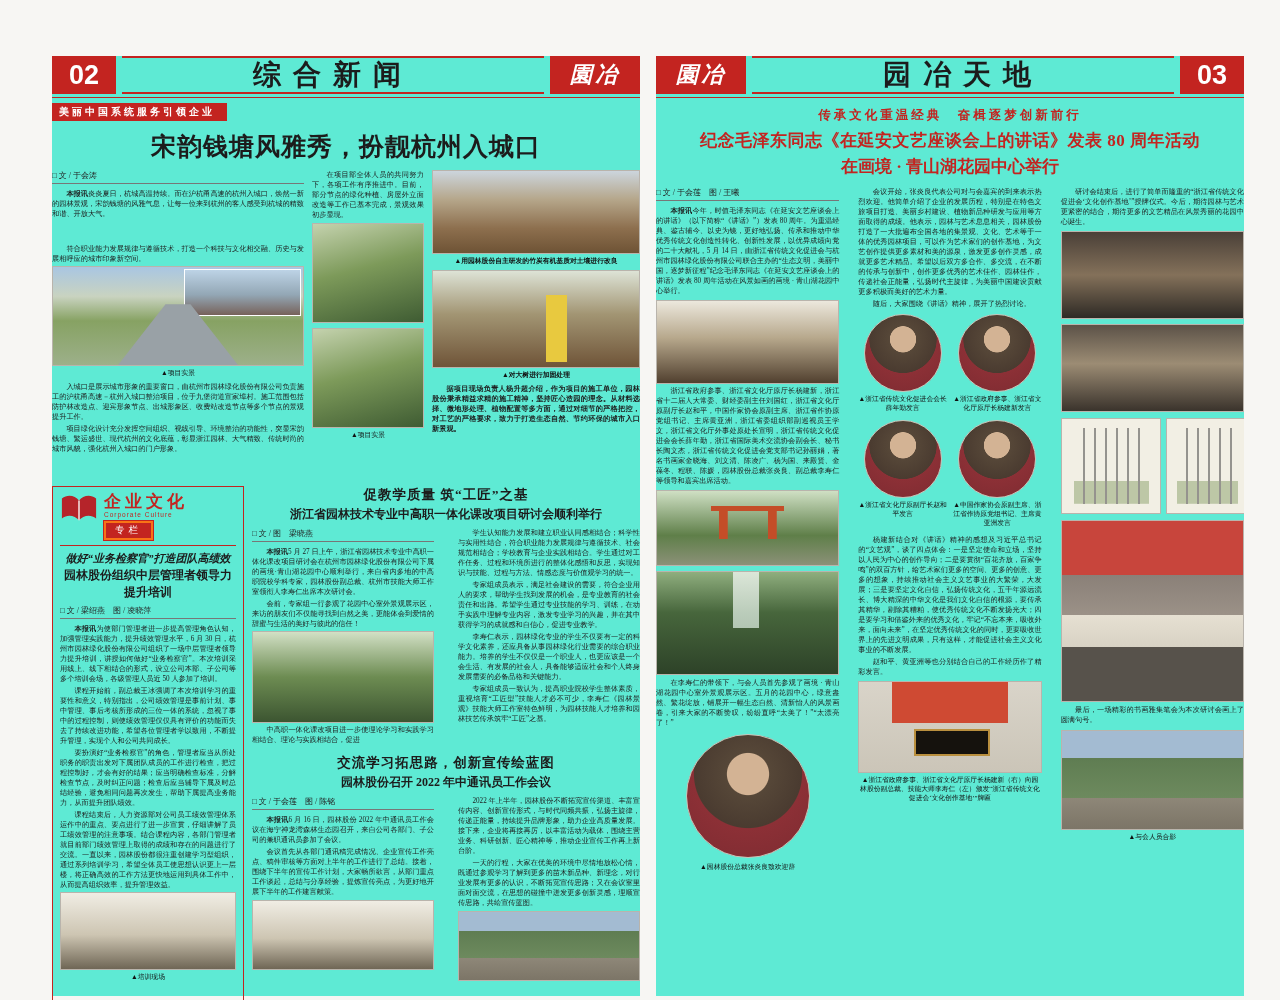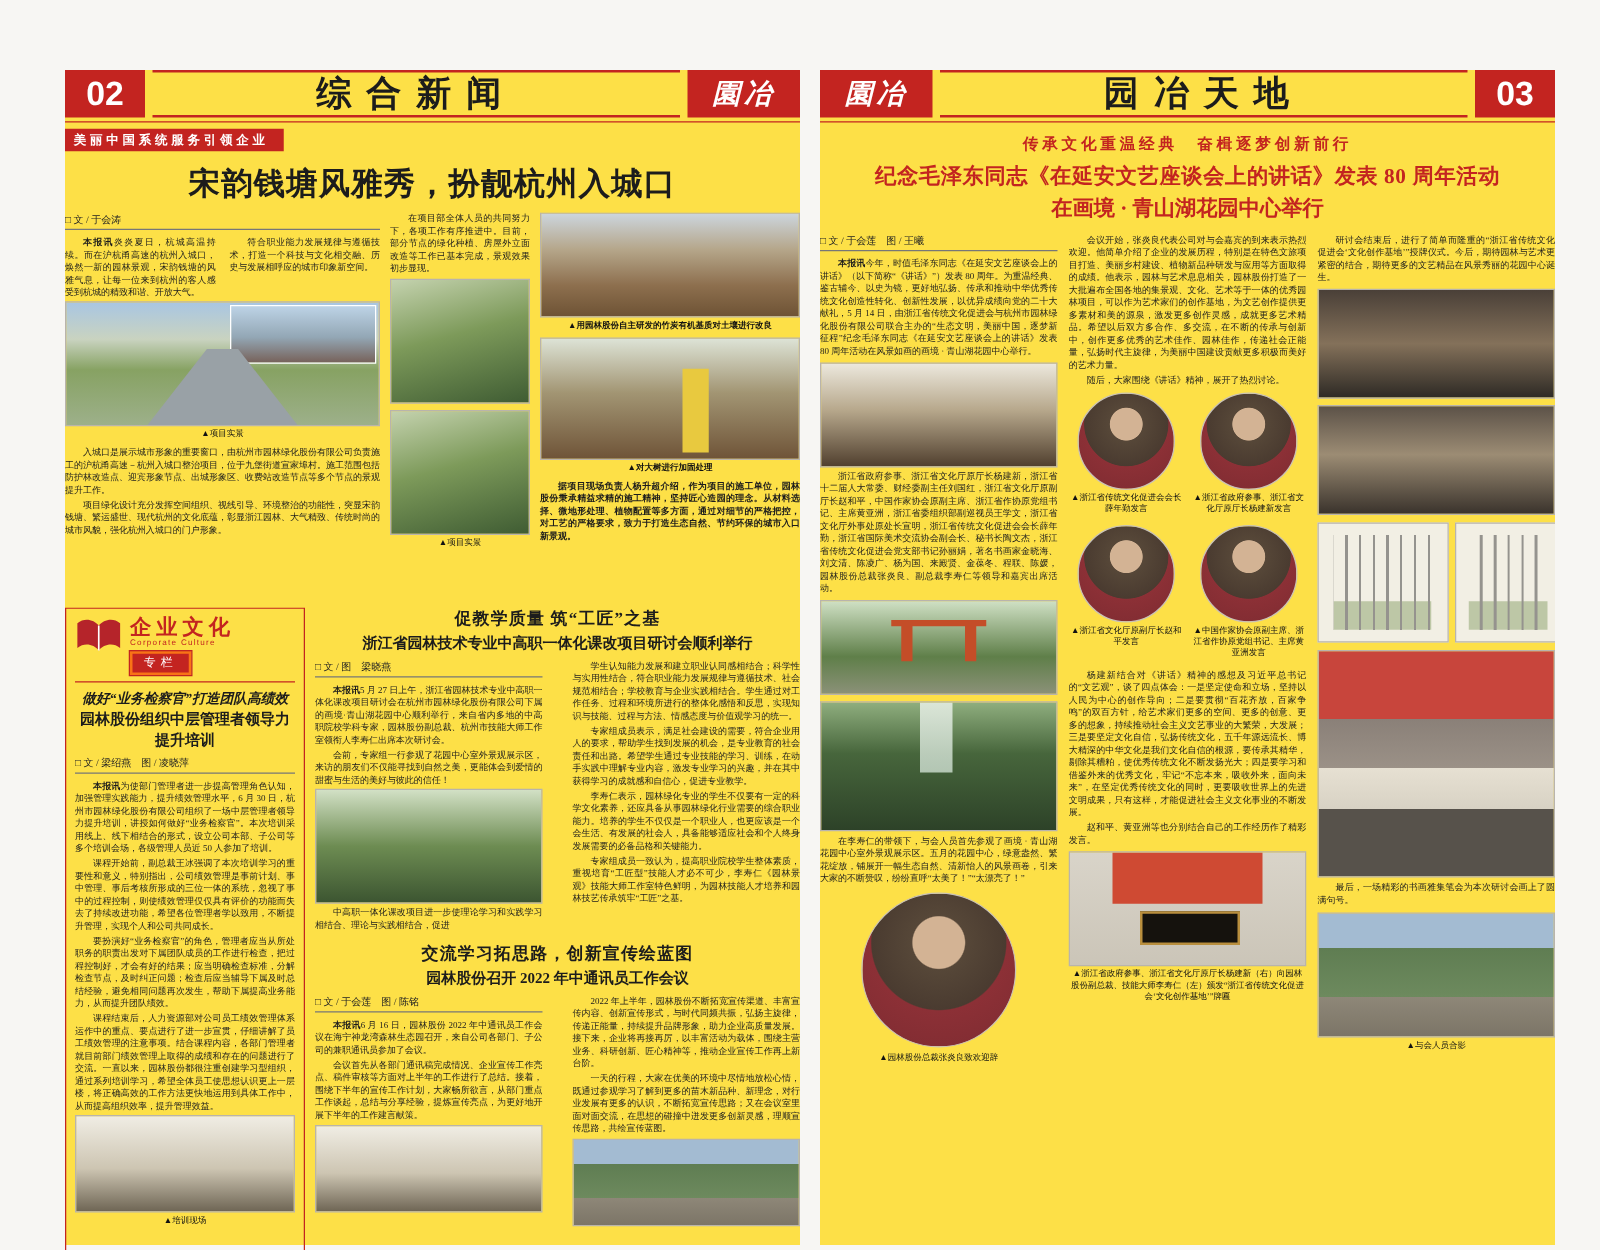--- a/index.html
+++ b/index.html
@@ -1,19 +1,19 @@
 <!DOCTYPE html>
 <html><head>
 <meta charset="utf-8">
 <style>
   html,body{margin:0;padding:0;}
   body{width:1280px;height:1000px;background:#f7f6f3;position:relative;
        font-family:"Liberation Serif","DejaVu Serif",serif;color:#1c1c1c;overflow:hidden;}
   :root{}
-  .page{position:absolute;top:56px;width:588px;height:940px;background:#fde047;}
+  .page{position:absolute;top:56px;width:588px;height:940px;background:#5eead4;}
   .lp{left:52px;} .rp{left:656px;}
 
   
   .hdr{display:flex;align-items:stretch;height:38px;gap:6px;}
   .hbox{background:#c32420;color:#fff;display:flex;align-items:center;justify-content:center;flex:none;}
   .hnum{width:64px;font-size:27px;font-family:"Liberation Sans",sans-serif;font-weight:bold;}
   .hlogo{width:90px;font-size:22px;font-weight:bold;letter-spacing:3px;font-style:italic;}
   .hmast{flex:1;border-top:2px solid #c32420;border-bottom:2px solid #c32420;display:flex;align-items:center;justify-content:center;
          font-size:28px;letter-spacing:12px;font-weight:bold;}
   .hrule{border-top:1.5px solid #c32420;margin-top:3px;}
@@ -58,40 +58,40 @@
   .img-plaque{background:linear-gradient(180deg,#d9d4c9 0%,#cbc5b8 100%);}
   .img-plaque::before{content:"";position:absolute;left:18%;top:0;width:64%;height:46%;background:#cf4a33;}
   .img-plaque::after{content:"";position:absolute;left:30%;top:52%;width:40%;height:26%;background:#15120d;border:2px solid #b98f3e;}
   .img-group{background:linear-gradient(180deg,#a3bbd2 0%,#a3bbd2 28%,#5f7d52 28%,#6d8a5e 68%,#8e8778 68%,#7c7567 100%);}
   .circ{border-radius:50%;border:0.5px solid #c9c2b6;flex:none;
       background:radial-gradient(circle at 50% 32%,#d3b394 0%,#d3b394 20%,#564738 21%,#4a3b30 52%,#8c3036 53%,#7d2b31 100%);}
 
   
   .a1cols{display:flex;gap:8px;height:310px;overflow:hidden;margin-top:2px;}
   .cA{width:252px;flex:none;} .cB{width:112px;flex:none;} .cC{flex:1;font-weight:bold;}
-  .mini{display:flex;gap:11px;} .mini>.p{flex:1;}
+  .mini{display:flex;gap:23px;flex-direction:column;} .mini>.p{flex:1;}
   .btm{display:flex;gap:8px;margin-top:6px;height:522px;overflow:hidden;}
   .cbox{width:192px;flex:none;border:1.5px solid #c32420;padding:6px 7px;box-sizing:border-box;overflow:hidden;}
   .cbh{display:flex;gap:6px;align-items:flex-start;border-bottom:1px solid #c32420;padding-bottom:5px;margin-bottom:5px;}
   .ct1{color:#c32420;font-size:17px;font-weight:bold;letter-spacing:4px;line-height:18px;}
   .ct2{color:#c32420;font-size:6.5px;letter-spacing:1px;font-family:"Liberation Sans",sans-serif;}
   .chip{display:inline-block;background:#c32420;color:#fff;font-size:9.5px;padding:1px 9px;letter-spacing:4px;
         border:2px solid #f97316;outline:1px solid #c32420;margin-top:3px;}
   .bh1{font-size:11px;font-weight:bold;text-align:center;margin:3px 0 1px;font-style:italic;}
   .bh2{font-size:12px;font-weight:bold;text-align:center;margin:0 0 4px;}
   .r23{flex:1;display:flex;flex-direction:column;overflow:hidden;}
   .h2a{font-size:13.5px;font-weight:bold;text-align:center;letter-spacing:1px;}
   .h2b{font-size:12px;font-weight:bold;text-align:center;margin:2px 0 5px;}
   .cols2{display:flex;gap:24px;} .cols2>div{flex:1;min-width:0;}
   .a3{margin-top:7px;}
 
   .rsub{color:#c32420;font-size:12.5px;font-weight:bold;text-align:center;letter-spacing:3px;margin-top:9px;}
   .rm1{color:#c32420;font-size:17px;font-weight:bold;text-align:center;margin-top:5px;letter-spacing:0.5px;}
   .rm2{color:#c32420;font-size:17px;font-weight:bold;text-align:center;margin:3px 0 9px;}
-  .rcols{display:flex;gap:9px;height:812px;overflow:hidden;}
+  .rcols{display:flex;gap:19px;height:812px;overflow:hidden;}
   .rcols>div{flex:1;min-width:0;display:flex;flex-direction:column;}
   .cluster{display:grid;grid-template-columns:1fr 1fr;gap:3px 6px;margin:3px 0;}
   .cell{display:flex;flex-direction:column;align-items:center;}
   .cell .circ{width:76px;height:76px;}
   .bigcirc{width:122px;height:122px;margin:4px auto 2px;}
   .duo{display:flex;gap:5px;}
 </style>
 </head>
 <body>
 

